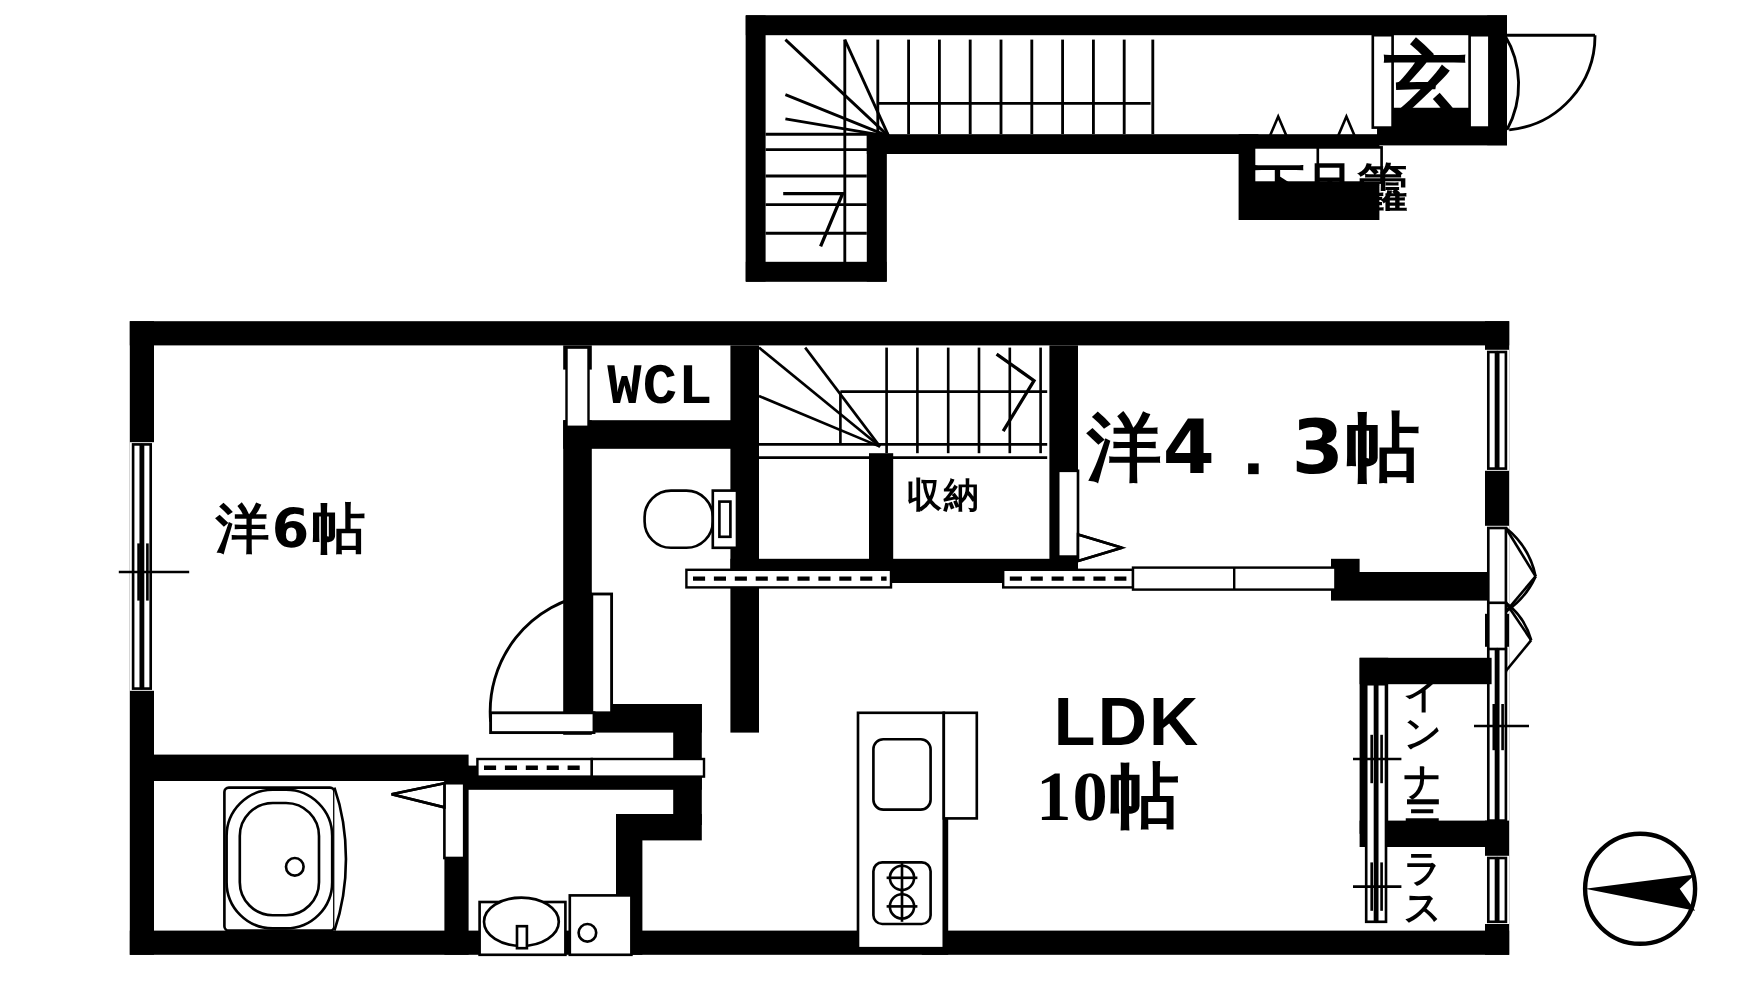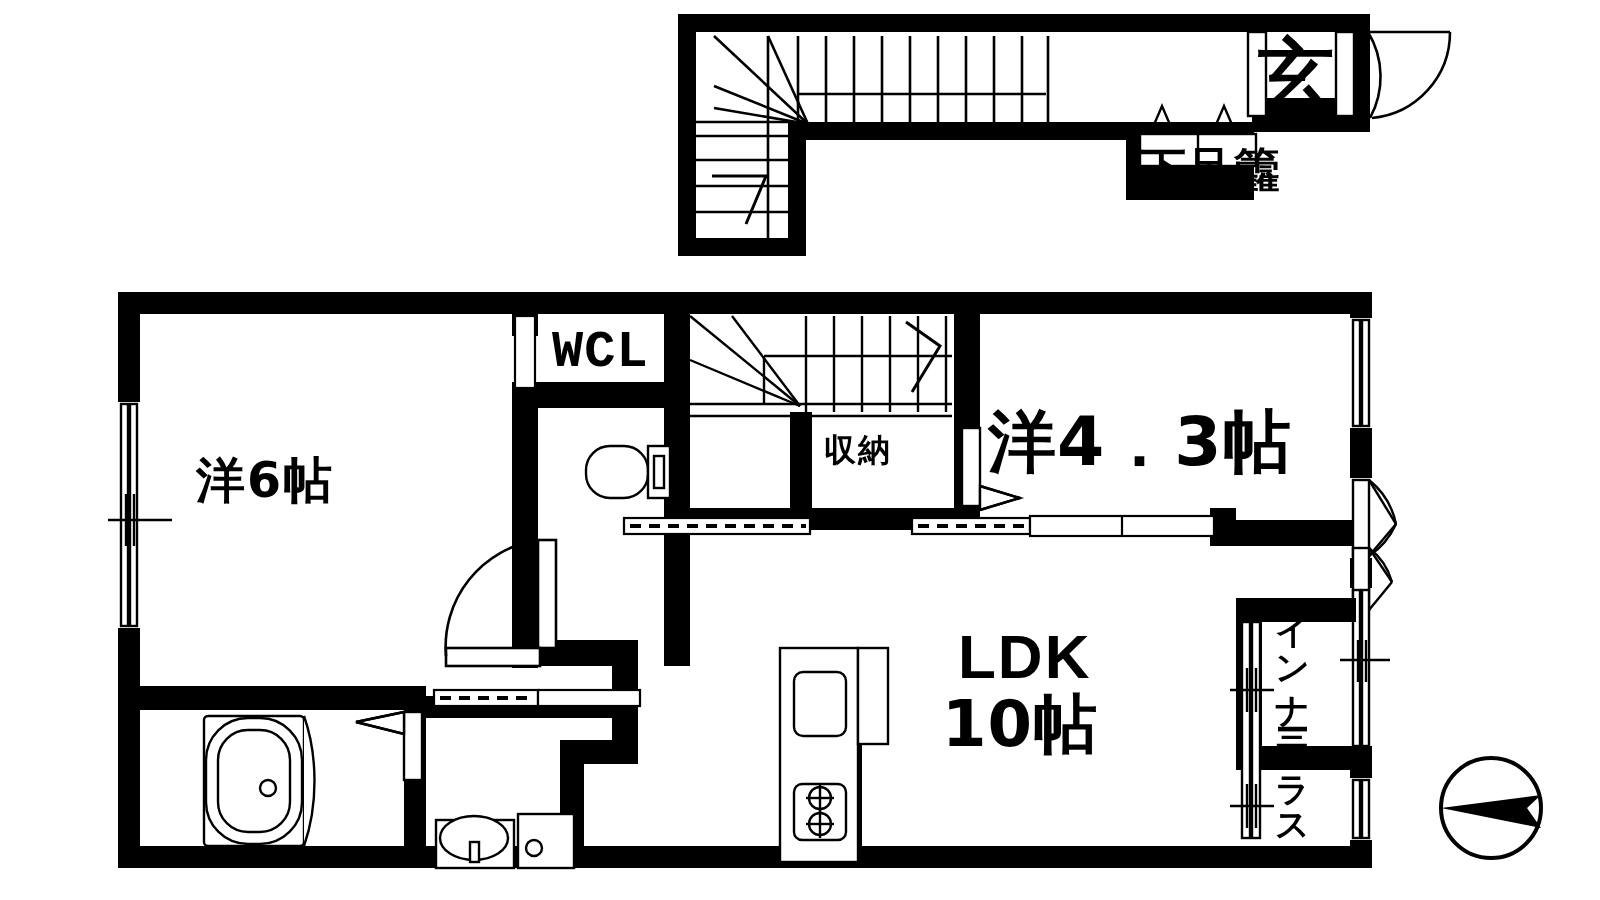--- a/index.html
+++ b/index.html
@@ -286,23 +286,23 @@
   </svg>
 
   <div class="lbl lbl-jp" style="left:1258px;top:36px;font-size:76px;">玄</div>
 
   <div class="lbl lbl-jp" style="left:1140px;top:146px;font-size:46px;letter-spacing:1px;">下足籱</div>
 
   <div class="lbl lbl-jp" style="left:196px;top:456px;font-size:49px;letter-spacing:2px;">洋6帖</div>
 
   <div class="lbl" style="left:552px;top:327px;font-size:52px;letter-spacing:1px;font-family:Liberation Mono, monospace;">WCL</div>
 
-  <div class="lbl lbl-jp" style="left:988px;top:374px;font-size:68px;letter-spacing:1px;margin-top:34px;">洋4．3帖</div>
+  <div class="lbl lbl-jp" style="left:988px;top:374px;font-size:68px;letter-spacing:1px;">洋4．3帖</div>
 
   <div class="lbl lbl-jp" style="left:824px;top:434px;font-size:32px;letter-spacing:2px;">収納</div>
 
   <div class="lbl" style="left:958px;top:582px;font-size:62px;letter-spacing:2px;margin-top:44px;">LDK</div>
 
-  <div class="lbl lbl-jp" style="left:942px;top:692px;font-size:64px;letter-spacing:1px;">10帖</div>
+  <div class="lbl lbl-jp" style="left:942px;top:692px;font-size:64px;letter-spacing:1px;font-family:Liberation Serif, serif;">10帖</div>
 
   <div class="lbl lbl-jp vert" style="left:1276px;top:592px;font-size:34px;letter-spacing:1px;">インナーテラス</div>
 
 </div>
 
 </body></html>

